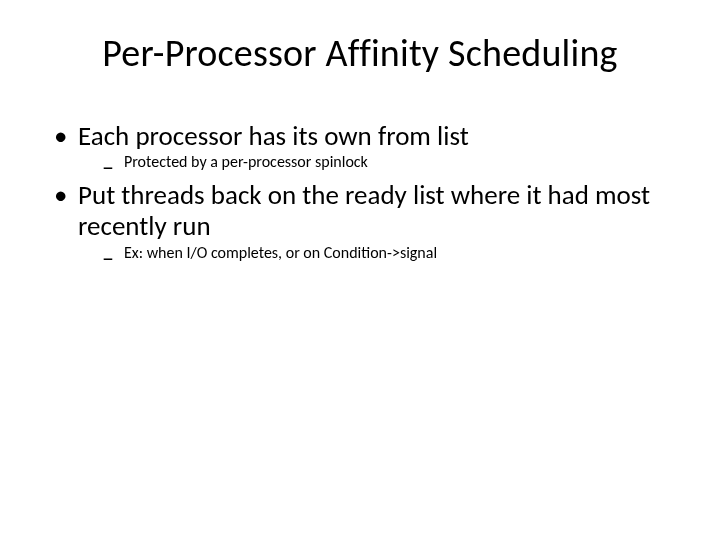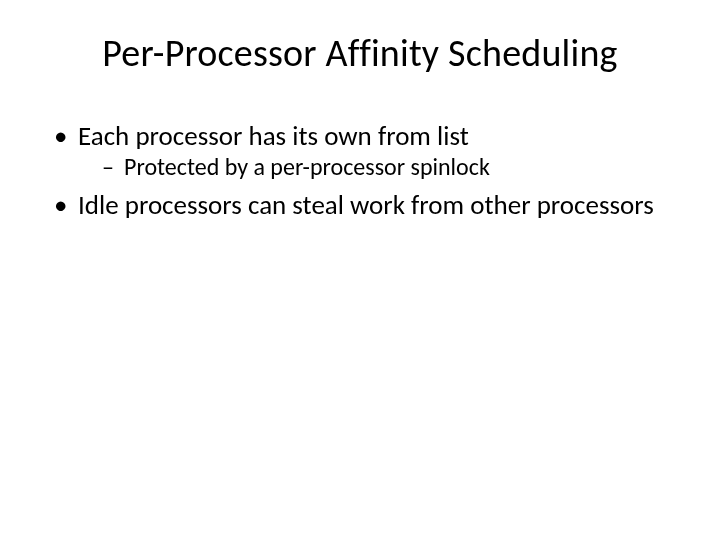--- a/index.html
+++ b/index.html
@@ -4,34 +4,37 @@
 <style>
   * { margin: 0; padding: 0; box-sizing: border-box; }
   html, body { width: 720px; height: 540px; background: #fff; font-family: Calibri, "Segoe UI", Arial, sans-serif; color: #000; }
   .slide { width: 720px; height: 540px; position: relative; padding: 24px 48px 0 48px; }
   .title { font-size: 38px; font-weight: 400; text-align: center; margin-top: 6px; margin-bottom: 44px; letter-spacing: 0.2px; }
   .content { font-size: 27px; line-height: 1.15; }
   ul.level1 { list-style: none; padding-left: 0; }
   ul.level1 > li { position: relative; padding-left: 30px; margin-bottom: 4px; }
   ul.level1 > li::before { content: "•"; position: absolute; left: 6px; top: 0; font-size: 27px; }
   ul.level2 { list-style: none; padding-left: 0; margin-top: 2px; margin-bottom: 8px; }
-  ul.level2 > li { position: relative; padding-left: 32px; margin-left: 14px; font-size: 24px; }
+  ul.level2 > li { position: relative; padding-left: 32px; margin-left: 14px; font-size: 16px; }
   ul.level2 > li::before { content: "–"; position: absolute; left: 10px; top: 0; font-size: 24px; }
 </style>
 </head>
 <body>
 
 <div class="slide">
   <h1 class="title">Per-Processor Affinity Scheduling</h1>
   <div class="content">
     <ul class="level1">
       <li>
         <span>Each processor has its own from list</span>
         <ul class="level2">
           <li>Protected by a per-processor spinlock</li>
         </ul>
       </li>
       <li>
-        <span>Idle processors can steal work from other processors</span>
+        <span>Put threads back on the ready list where it had most recently run</span>
+        <ul class="level2">
+          <li>Ex: when I/O completes, or on Condition-&gt;signal</li>
+        </ul>
       </li>
     </ul>
   </div>
 </div>
 
 </body></html>

